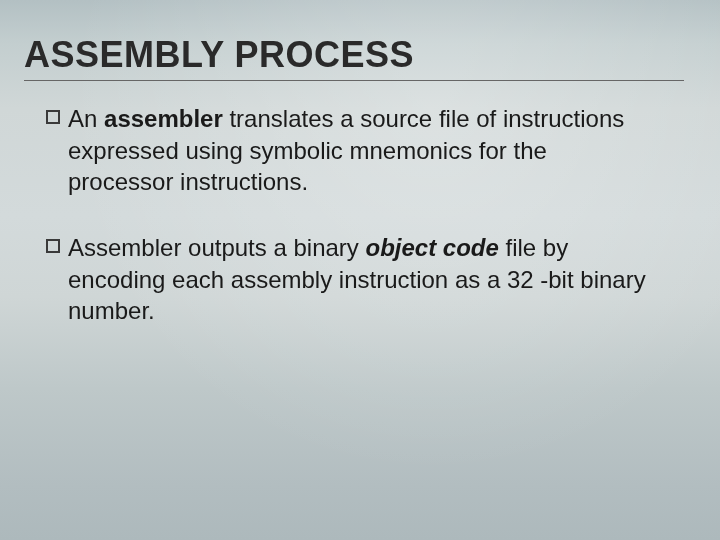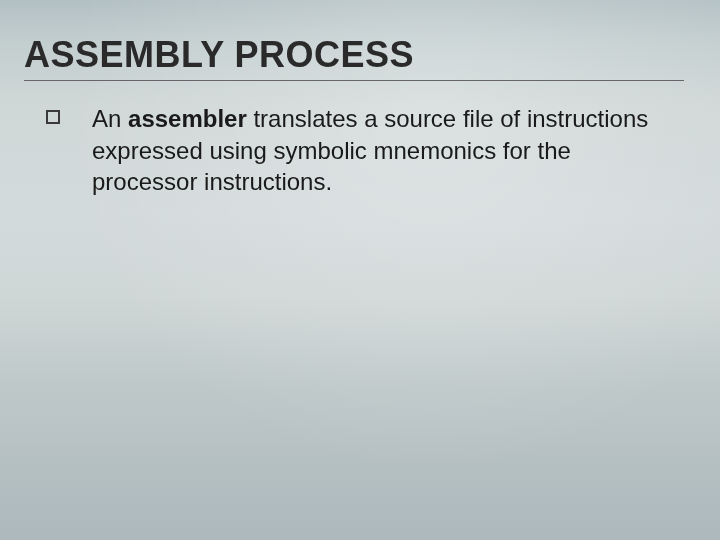--- a/index.html
+++ b/index.html
@@ -45,21 +45,20 @@
     width: 100%;
   }
   .content {
     padding: 22px 30px 0 22px;
   }
   .bullet {
     display: flex;
     align-items: flex-start;
     margin-bottom: 34px;
     color: #1a1a1a;
-    gap: 24px;
   }
   .bullet-marker {
     flex: 0 0 auto;
     width: 14px;
     height: 14px;
     border: 2px solid #3a3a3a;
     margin-top: 7px;
     margin-right: 8px;
     background: transparent;
   }
@@ -78,15 +77,19 @@
   <div class="title">ASSEMBLY PROCESS</div>
   <div class="title-rule"></div>
 
   <div class="content">
 
     <div class="bullet">
       <span class="bullet-marker"></span>
       <span class="bullet-text"><span>An </span><span class="em-bold">assembler</span><span> translates a source file of instructions expressed using symbolic mnemonics for the processor instructions.</span></span>
     </div>
 
+    <div class="bullet">
+      <span class="bullet-marker"></span>
+      <span class="bullet-text"><span>Assembler outputs a binary </span><span class="em-italic">object code</span><span> file by encoding each assembly instruction as a 32 -bit binary number.</span></span>
+    </div>
 
   </div>
 </div>
 
 </body></html>

